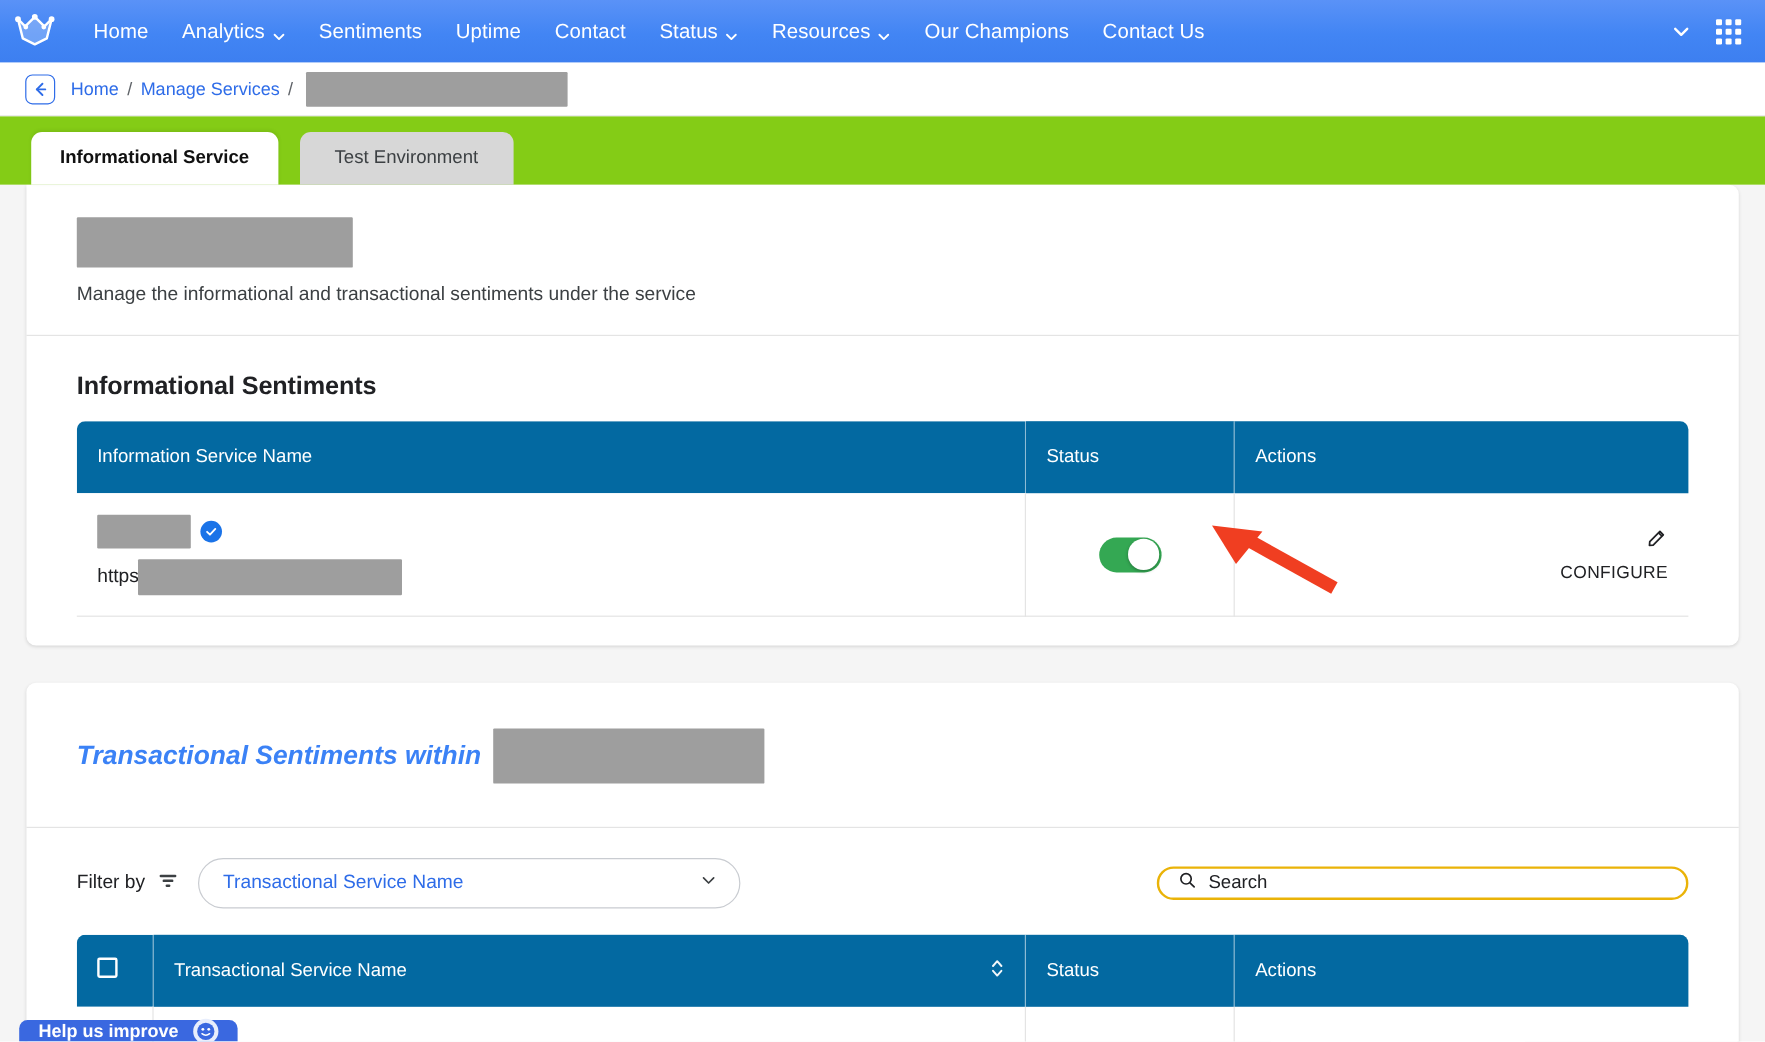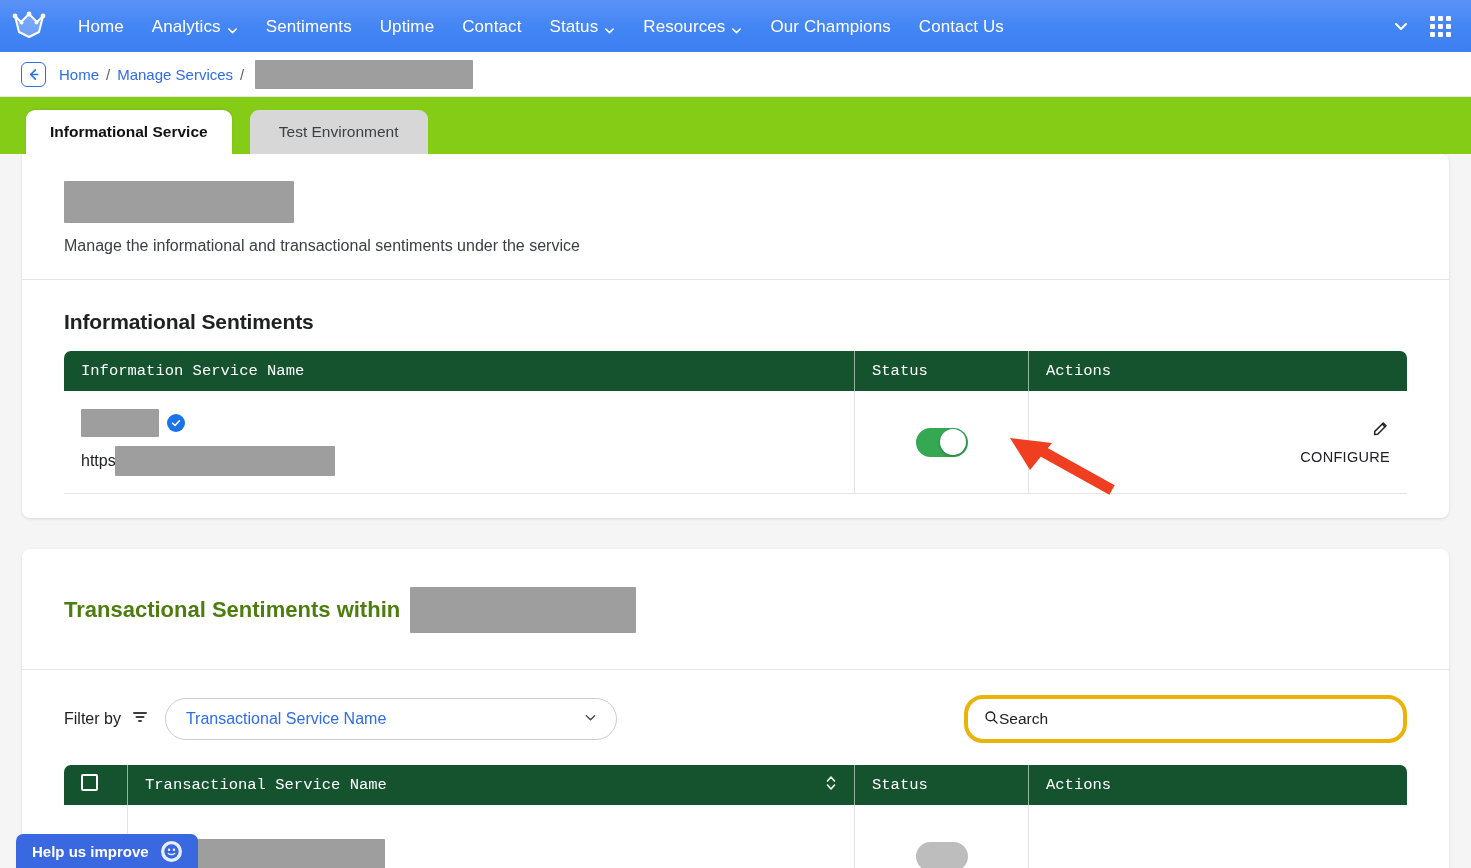--- a/index.html
+++ b/index.html
@@ -166,30 +166,29 @@
 
   
   .tbl-wrap { padding: 0 42px 24px 42px; }
   table.grid {
     width: 100%;
     border-collapse: separate;
     border-spacing: 0;
     table-layout: fixed;
   }
   table.grid thead th {
-    background: #14532d;
+    background: #0369a1;
     color: #fff;
     font-weight: normal;
     font-size: 15.5px;
     text-align: left;
-    height: 40px;
+    height: 60px;
     padding: 0 17px;
     vertical-align: middle;
     border-right: 1px solid rgba(255,255,255,.55);
-    font-family: Liberation Mono, monospace;
   }
   table.grid thead th:last-child { border-right: 0; }
   table.grid thead th:first-child { border-radius: 7px 0 0 0; }
   table.grid thead th:last-child  { border-radius: 0 7px 0 0; }
 
   table.grid tbody td {
     border-bottom: 1px solid #e4e4e4;
     border-right: 1px solid #e4e4e4;
     height: 103px;
     padding: 0 17px;
@@ -279,21 +278,22 @@
   .sort-ico { opacity: .95; cursor: pointer; }
 
   
   .trans-title-row {
     display: flex;
     align-items: center;
     gap: 10px;
     padding: 38px 0 36px 42px;
     font-size: 22px;
     font-weight: bold;
-    color: #4d7c0f;
+    color: #3b82f6;
+    font-style: italic;
   }
   .filters-row {
     display: flex;
     align-items: center;
     padding: 25px 42px 22px 42px;
     gap: 16px;
   }
   .filter-by-label {
     display: flex;
     align-items: center;
@@ -311,25 +311,26 @@
     align-items: center;
     justify-content: space-between;
     padding: 0 18px 0 20px;
     color: #2e6ce8;
     font-size: 16px;
     cursor: pointer;
     background: #fff;
   }
   .search-box {
     width: 443px;
-    height: 48px;
-    border: 4px solid #eab308;
+    height: 28px;
+    border: 2px solid #eab308;
     border-radius: 19px;
     display: flex;
     align-items: center;
+    gap: 10px;
     padding: 0 16px;
     margin-left: auto;
     background: #fff;
     cursor: text;
   }
   .search-box input {
     border: 0;
     outline: 0;
     font-size: 15.5px;
     font-family: "Liberation Sans", sans-serif;
@@ -345,21 +346,21 @@
     left: 1000px;
     top: 424px;
     pointer-events: none;
   }
 
   
   .feedback {
     position: absolute;
     left: 16px;
     bottom: 0;
-    height: 34px;
+    height: 18px;
     background: #3a68e0;
     border-radius: 7px 7px 0 0;
     display: flex;
     align-items: center;
     gap: 12px;
     padding: 0 16px;
     color: #fff;
     font-size: 15px;
     font-weight: bold;
     cursor: pointer;

